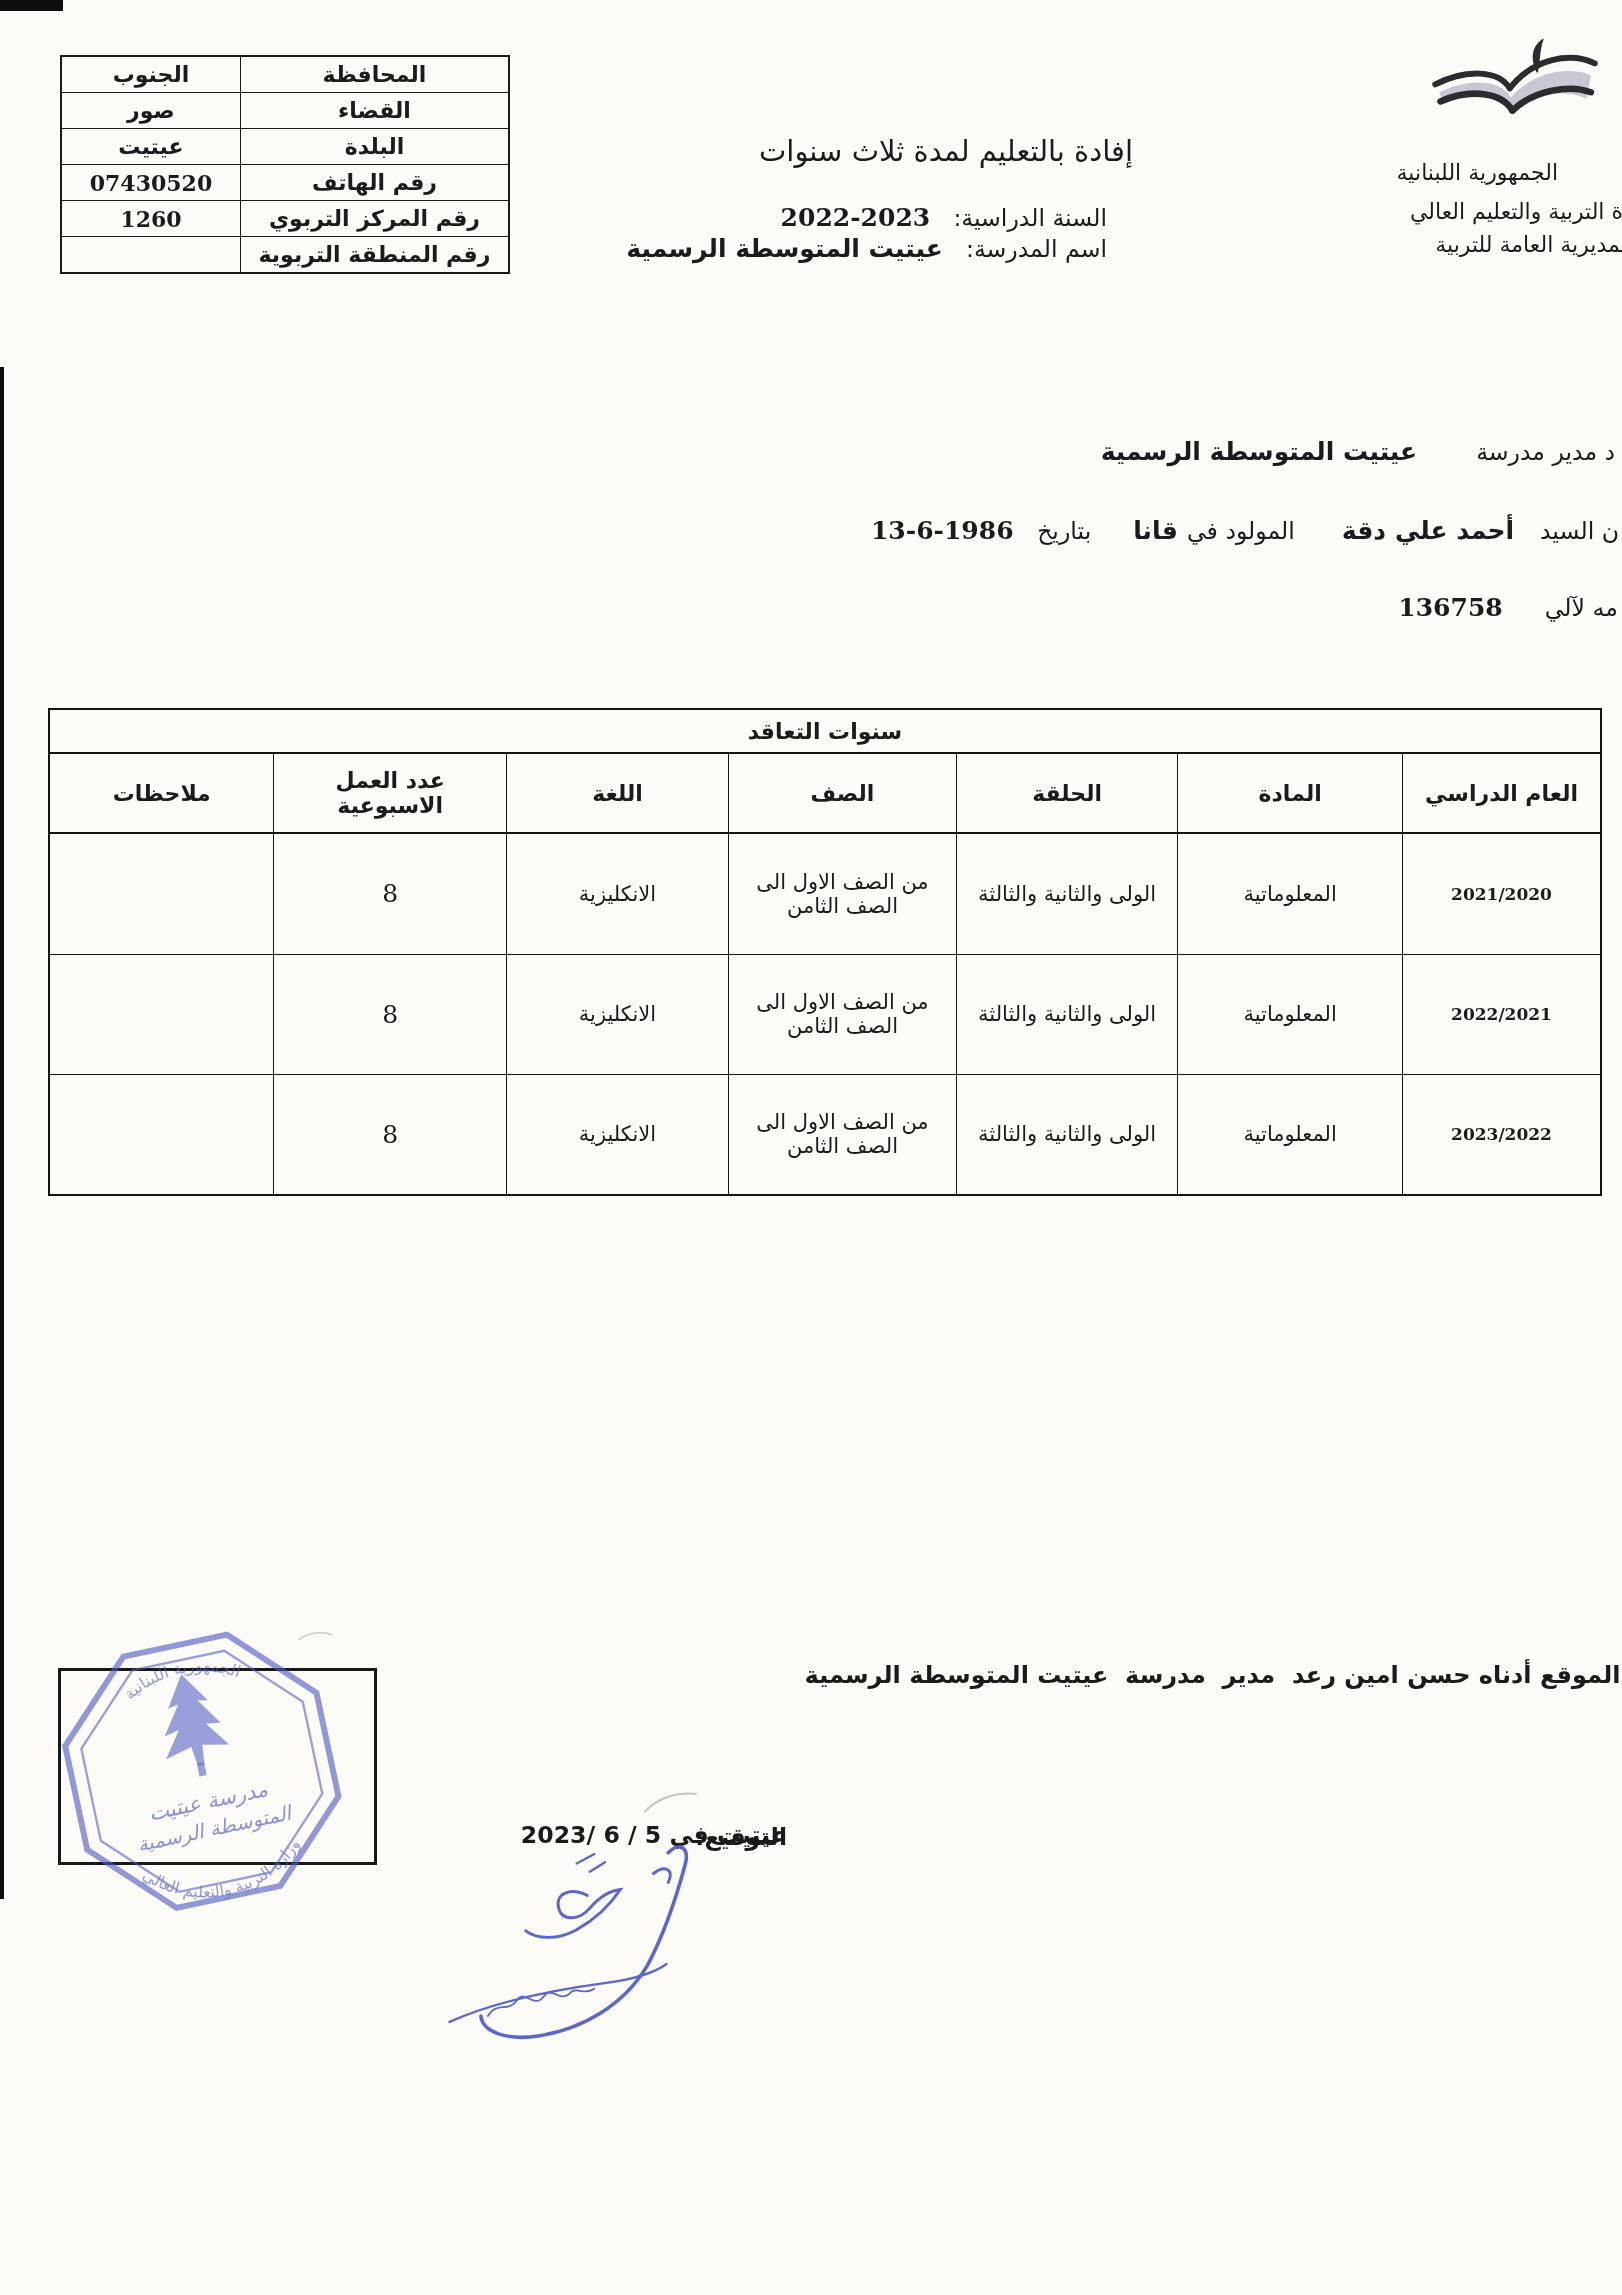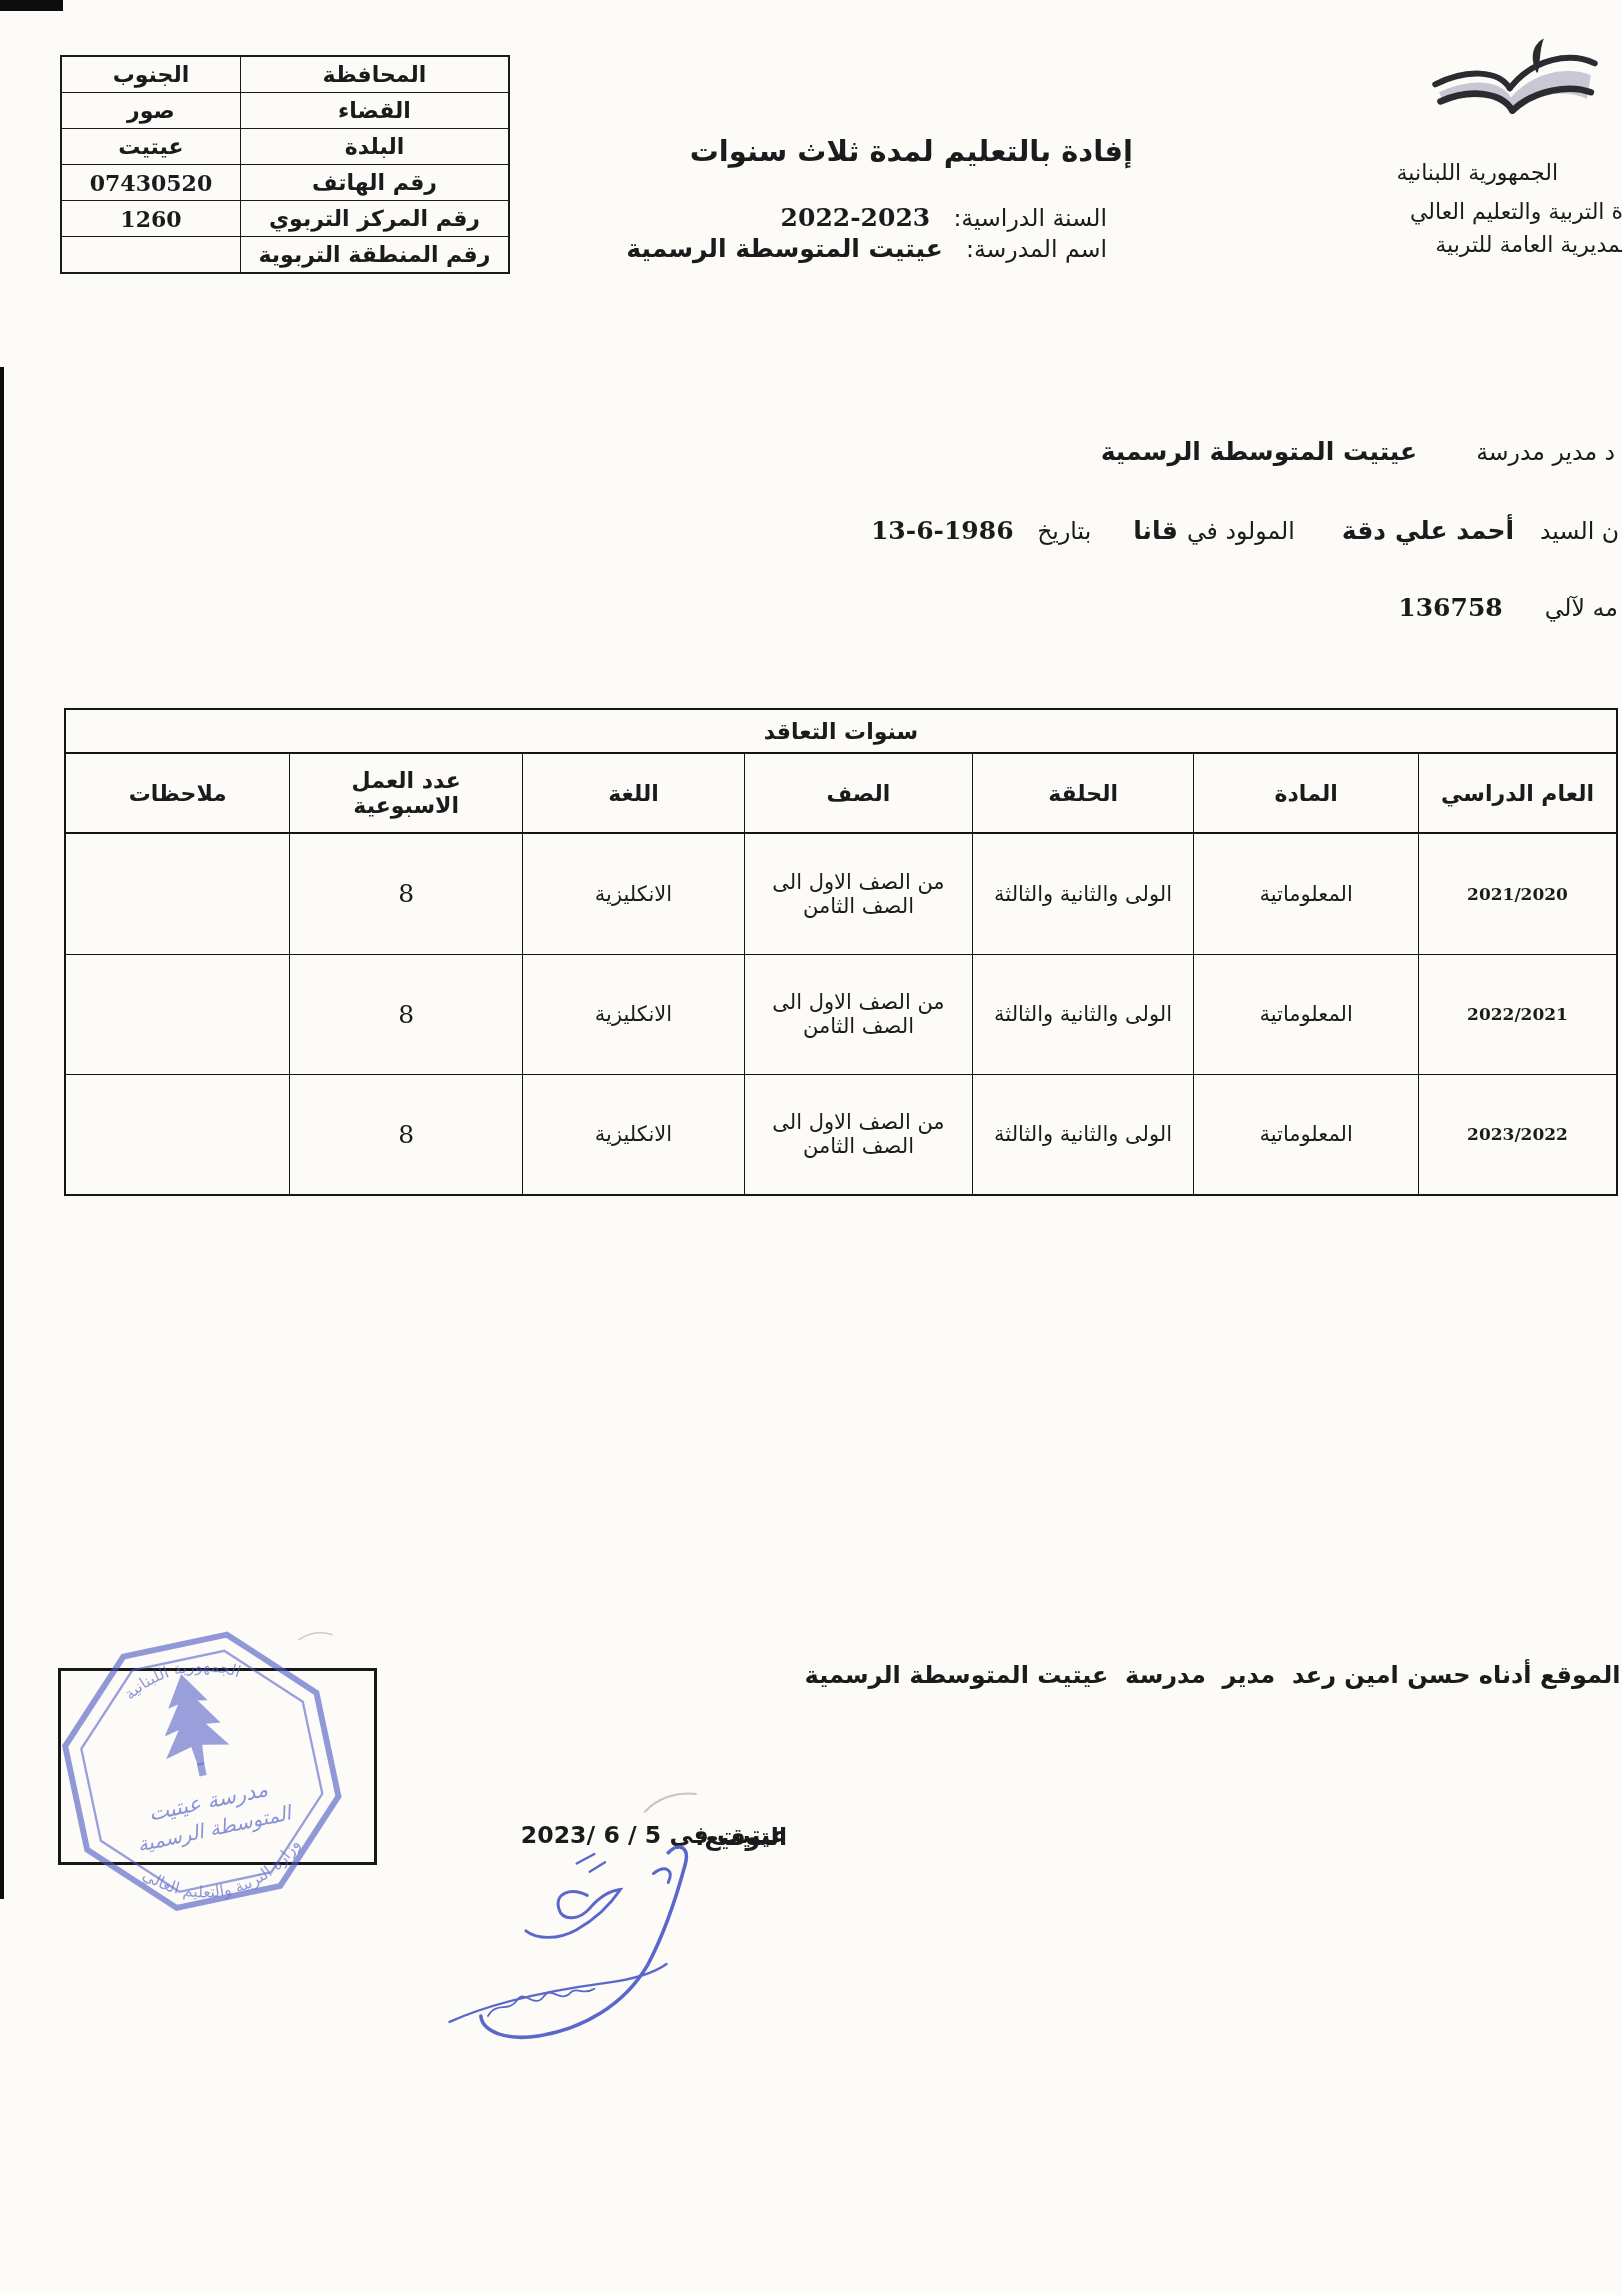--- a/index.html
+++ b/index.html
@@ -16,35 +16,35 @@
     font-size:22px;font-weight:bold;padding:0 3.9px;}
   .info-table td.lbl{width:275px;}
   .info-table td.val{width:175px;}
   .num{font-family:"DejaVu Serif",serif;}
   
   .min-line{position:absolute;white-space:nowrap;font-size:22px;}
   .min-l1{top:160px;right:65px;}
   .min-l2{top:199px;right:-38px;}
   .min-l3{top:232px;right:-10.5px;}
   
-  .doc-title{position:absolute;top:134px;right:490px;font-size:29px;font-weight:bold;white-space:nowrap;}
+  .doc-title{position:absolute;top:134px;right:490px;font-size:29px;font-weight:normal;white-space:nowrap;}
   .title-line{position:absolute;white-space:nowrap;font-size:23.6px;}
   .title-line .val{font-weight:bold;font-size:25px;margin-right:15.7px;}
   .tl-year{top:203px;right:516px;}
   .tl-school{top:234px;right:516px;}
   
   .body-line{position:absolute;white-space:nowrap;font-size:23.6px;}
   .b1{top:437px;right:7.9px;}
   .b2{top:516px;right:3.9px;}
   .b3{top:593px;right:5.2px;}
   .body-line b{font-size:25px;}
   .gap{display:inline-block;height:0.7px;}
   .g14{width:9.2px;} .g36{width:23.6px;} .g40{width:26px;} .g64{width:42px;} .g72{width:47px;} .g90{width:59px;}
   
-  .ctable{position:absolute;left:64px;top:708px;width:1554px;border:2px solid #151515;}
+  .ctable{position:absolute;left:48px;top:708px;width:1554px;border:2px solid #151515;}
   .ctable td,.ctable th{border:1.3px solid #151515;vertical-align:middle;text-align:center;padding:2.6px 6.5px;}
   .ctable .caption-cell{height:37px;font-size:22px;font-weight:bold;border-bottom:2px solid #151515;}
   .ctable th{height:73px;font-size:22px;font-weight:bold;border-bottom:2px solid #151515;}
   .ctable td.data{height:114px;font-size:21px;}
   .ctable td.year{font-weight:bold;font-size:17px;}
   .ctable td.hours{font-size:25px;}
   .col-year{width:194px;} .col-subject{width:225px;} .col-cycle{width:224px;} .col-grades{width:232px;}
   .col-lang{width:224px;} .col-hours{width:232px;} .col-notes{width:224px;}
   
   .closing{position:absolute;top:1661px;right:2.6px;font-size:24px;font-weight:bold;white-space:nowrap;text-align:right;}

